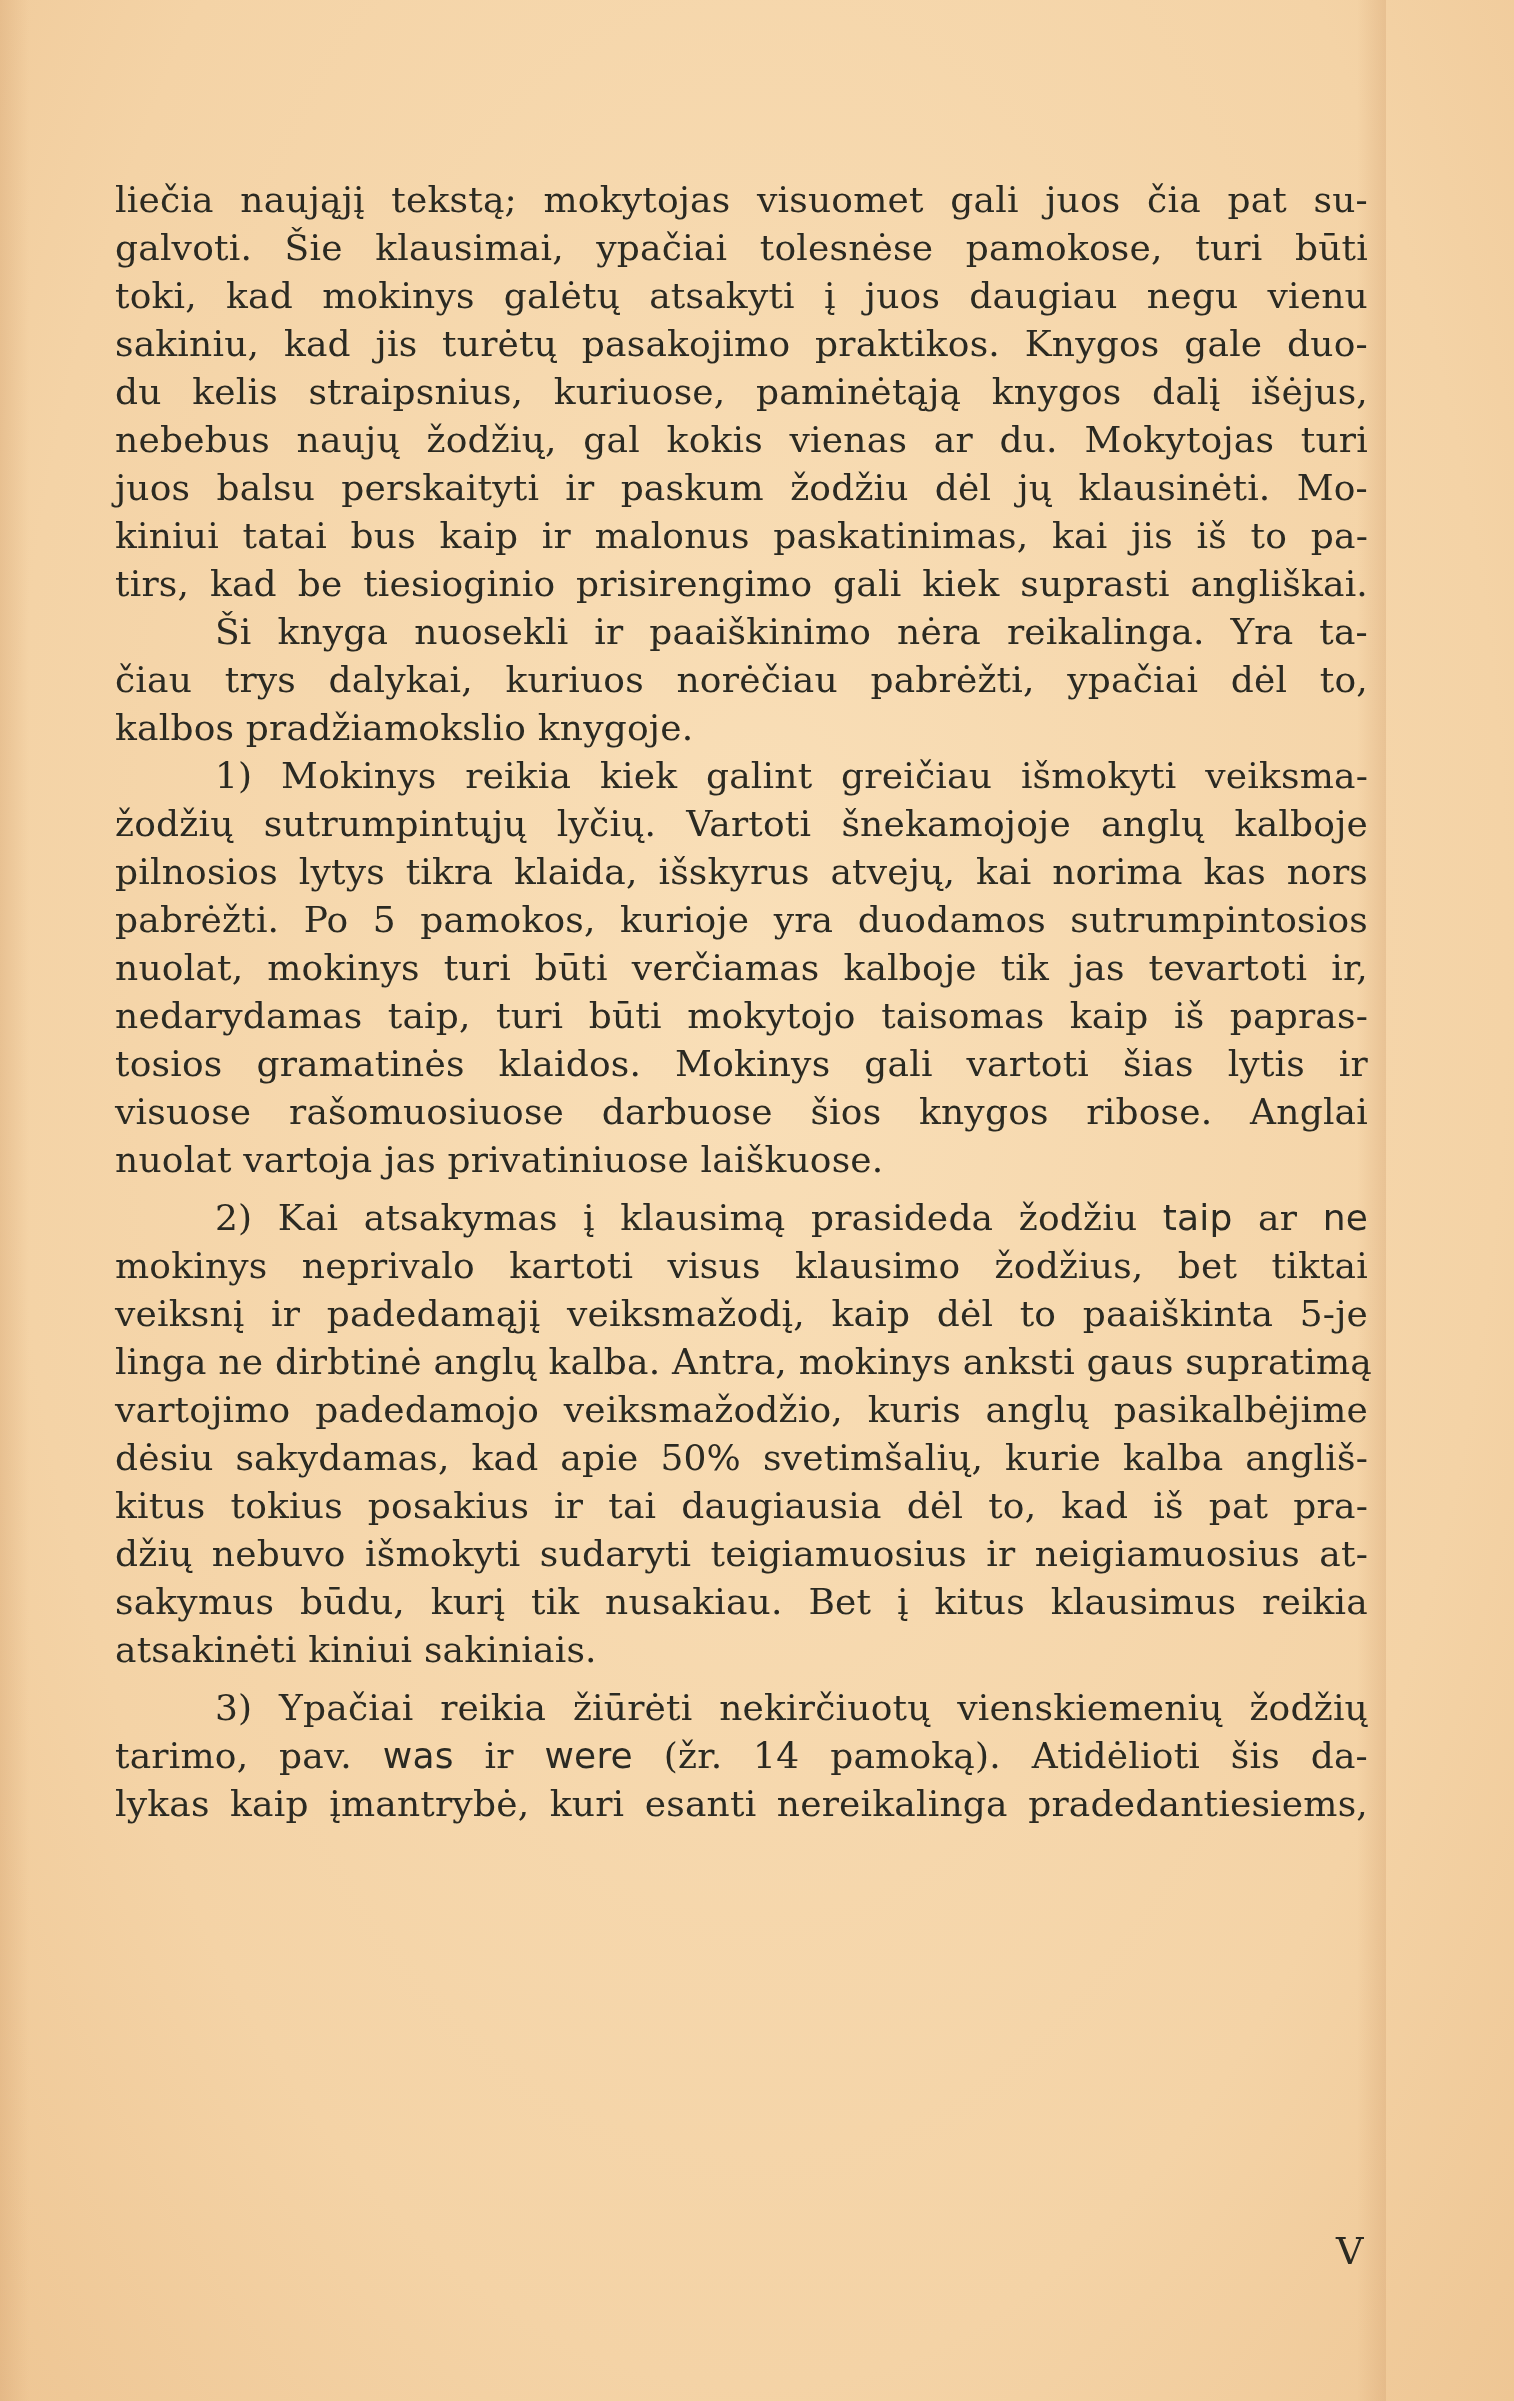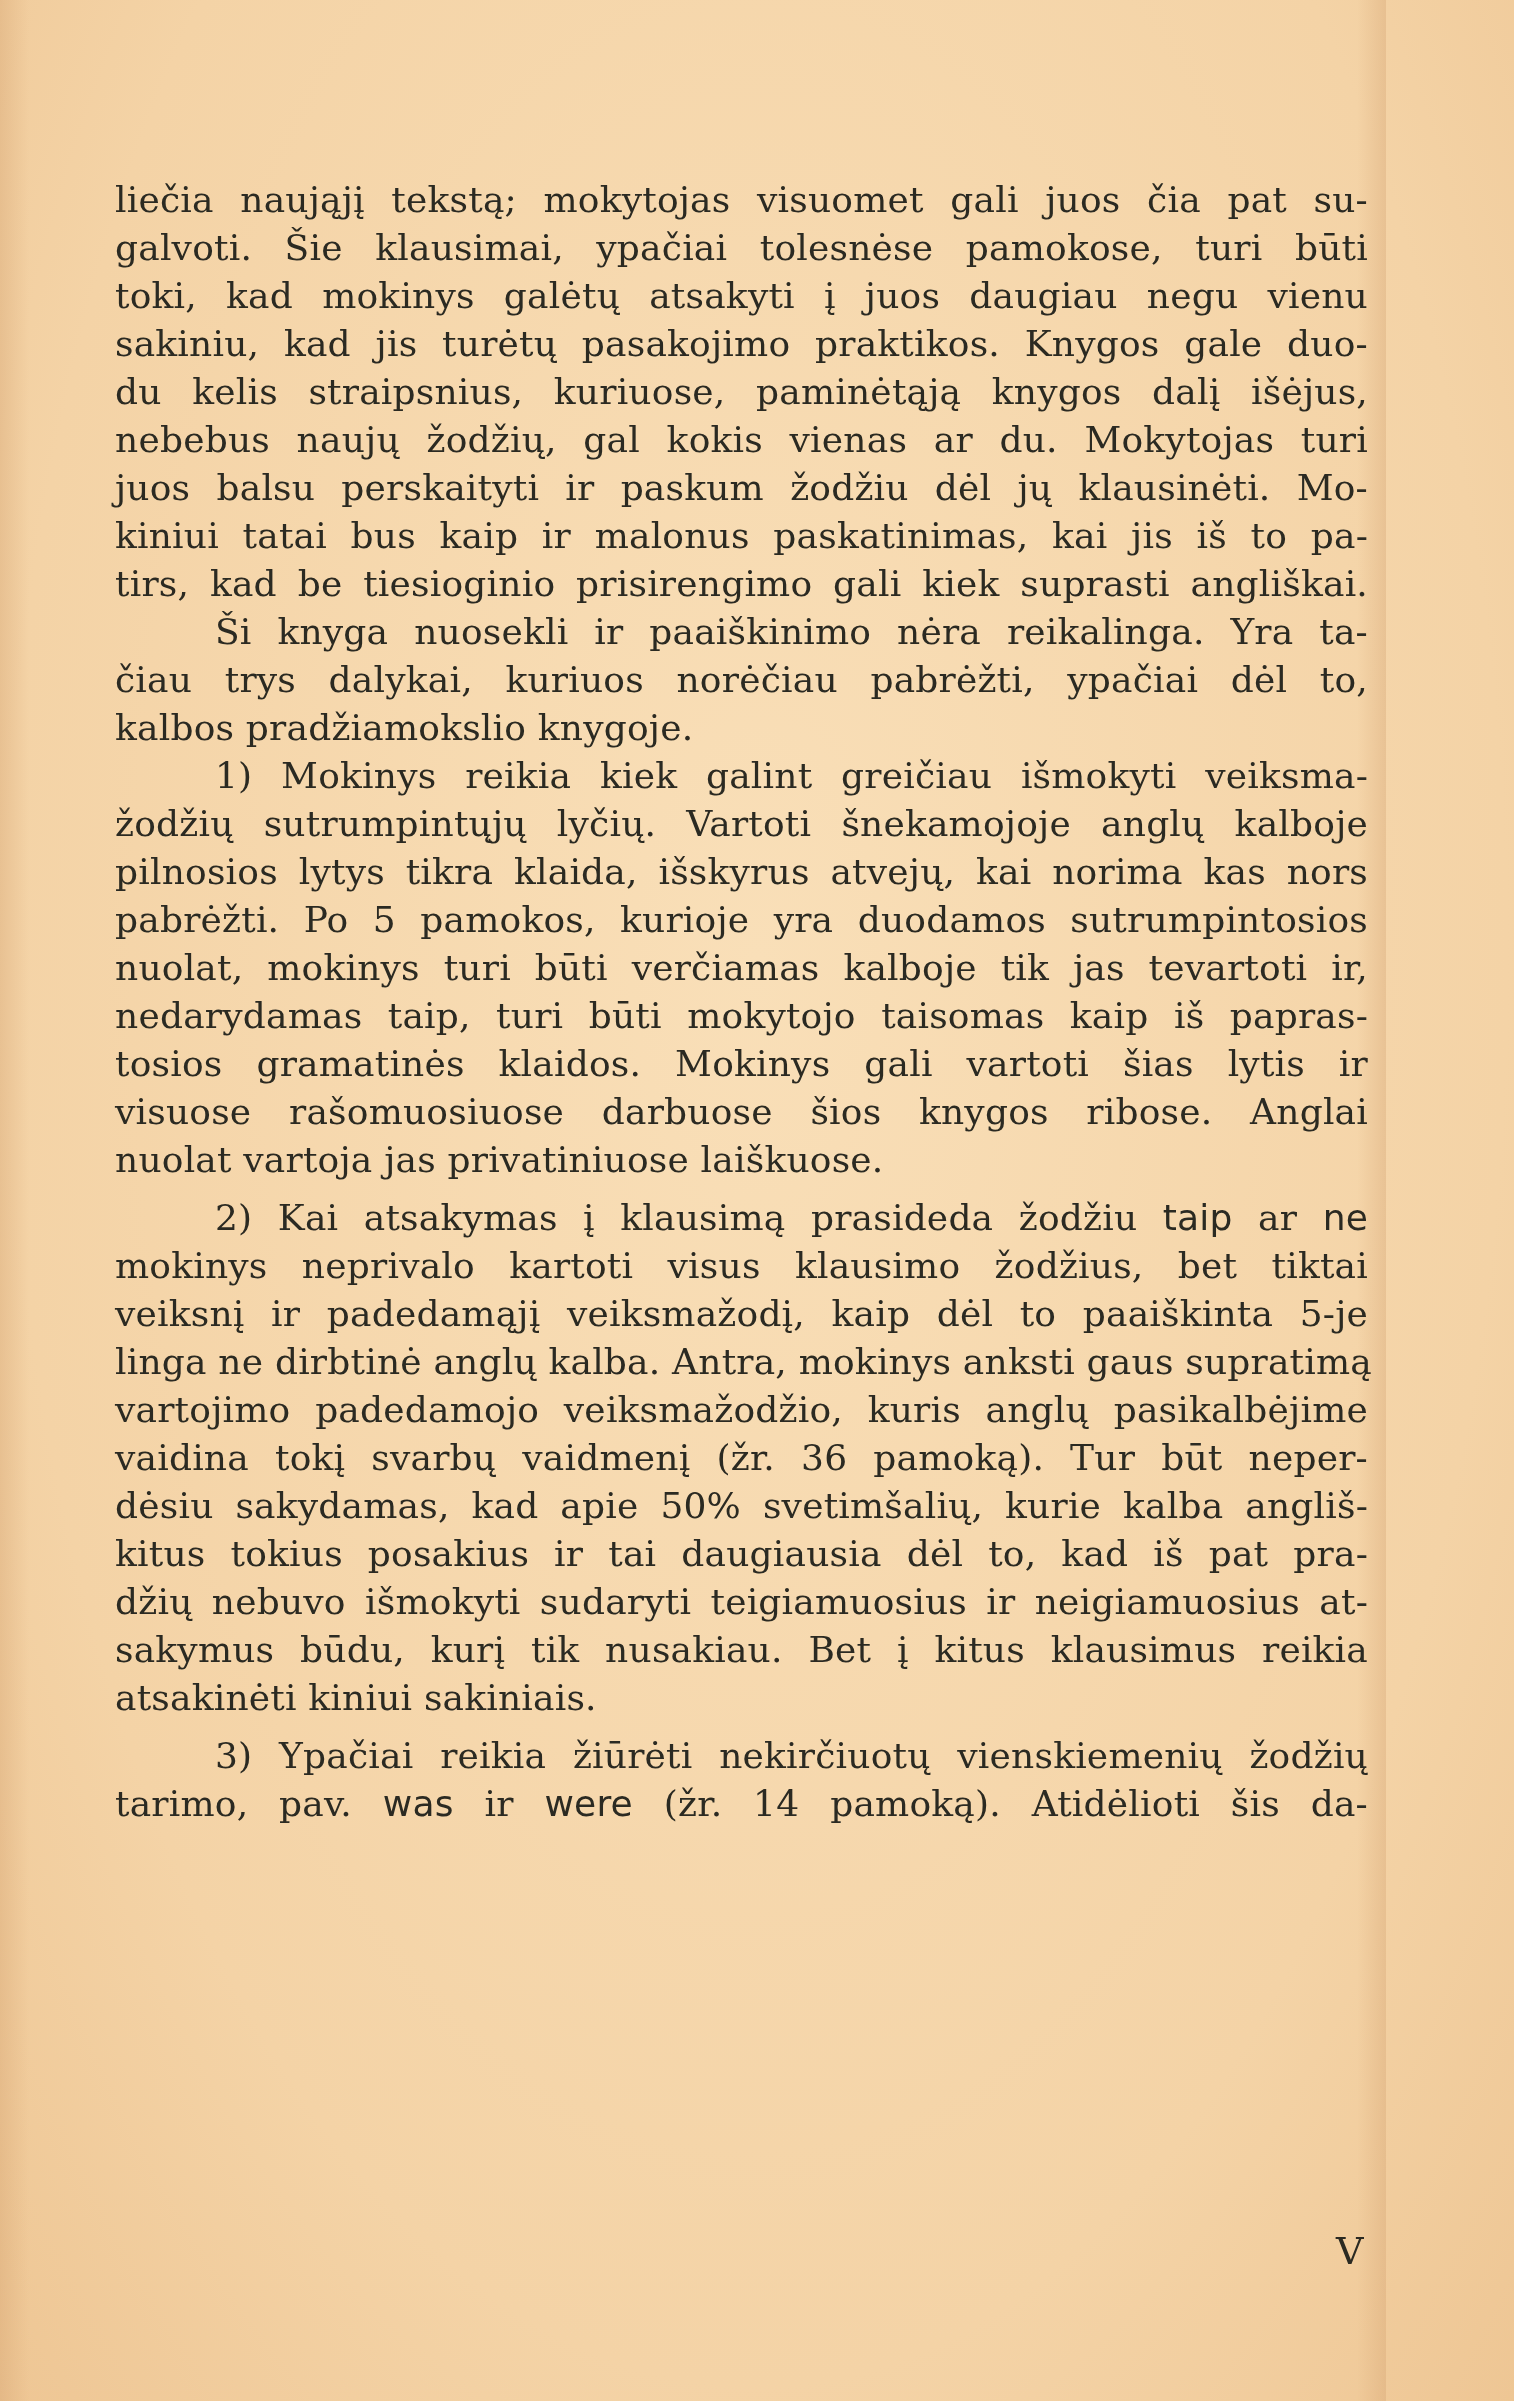--- a/index.html
+++ b/index.html
@@ -67,25 +67,25 @@
     <span class="line">nuolat, mokinys turi būti verčiamas kalboje tik jas tevartoti ir,</span>
     <span class="line">nedarydamas taip, turi būti mokytojo taisomas kaip iš papras-</span>
     <span class="line">tosios gramatinės klaidos. Mokinys gali vartoti šias lytis ir</span>
     <span class="line">visuose rašomuosiuose darbuose šios knygos ribose. Anglai</span>
     <span class="line last">nuolat vartoja jas privatiniuose laiškuose.</span>
     <span class="line indent gap-before"><span>2) Kai atsakymas į klausimą prasideda žodžiu </span><span class="sans-word">taip</span><span> ar </span><span class="sans-word">ne</span></span>
     <span class="line">mokinys neprivalo kartoti visus klausimo žodžius, bet tiktai</span>
     <span class="line">veiksnį ir padedamąjį veiksmažodį, kaip dėl to paaiškinta 5-je</span>
     <span class="line">linga ne dirbtinė anglų kalba. Antra, mokinys anksti gaus supratimą</span>
     <span class="line">vartojimo padedamojo veiksmažodžio, kuris anglų pasikalbėjime</span>
-    <span class="line">vaidina tokį svarbų vaidmenį (žr. 36 pamoką). Tur būt neper-</span>
     <span class="line">dėsiu sakydamas, kad apie 50% svetimšalių, kurie kalba angliš-</span>
     <span class="line">kitus tokius posakius ir tai daugiausia dėl to, kad iš pat pra-</span>
     <span class="line">džių nebuvo išmokyti sudaryti teigiamuosius ir neigiamuosius at-</span>
     <span class="line">sakymus būdu, kurį tik nusakiau. Bet į kitus klausimus reikia</span>
     <span class="line last">atsakinėti kiniui sakiniais.</span>
     <span class="line indent gap-before">3) Ypačiai reikia žiūrėti nekirčiuotų vienskiemenių žodžių</span>
     <span class="line"><span>tarimo, pav. </span><span class="sans-word">was</span><span> ir </span><span class="sans-word">were</span><span> (žr. 14 pamoką). Atidėlioti šis da-</span></span>
+    <span class="line">lykas kaip įmantrybė, kuri esanti nereikalinga pradedantiesiems,</span>
   </div>
 
   <div class="page-number">V</div>
 </div>
 
 
 </body></html>

